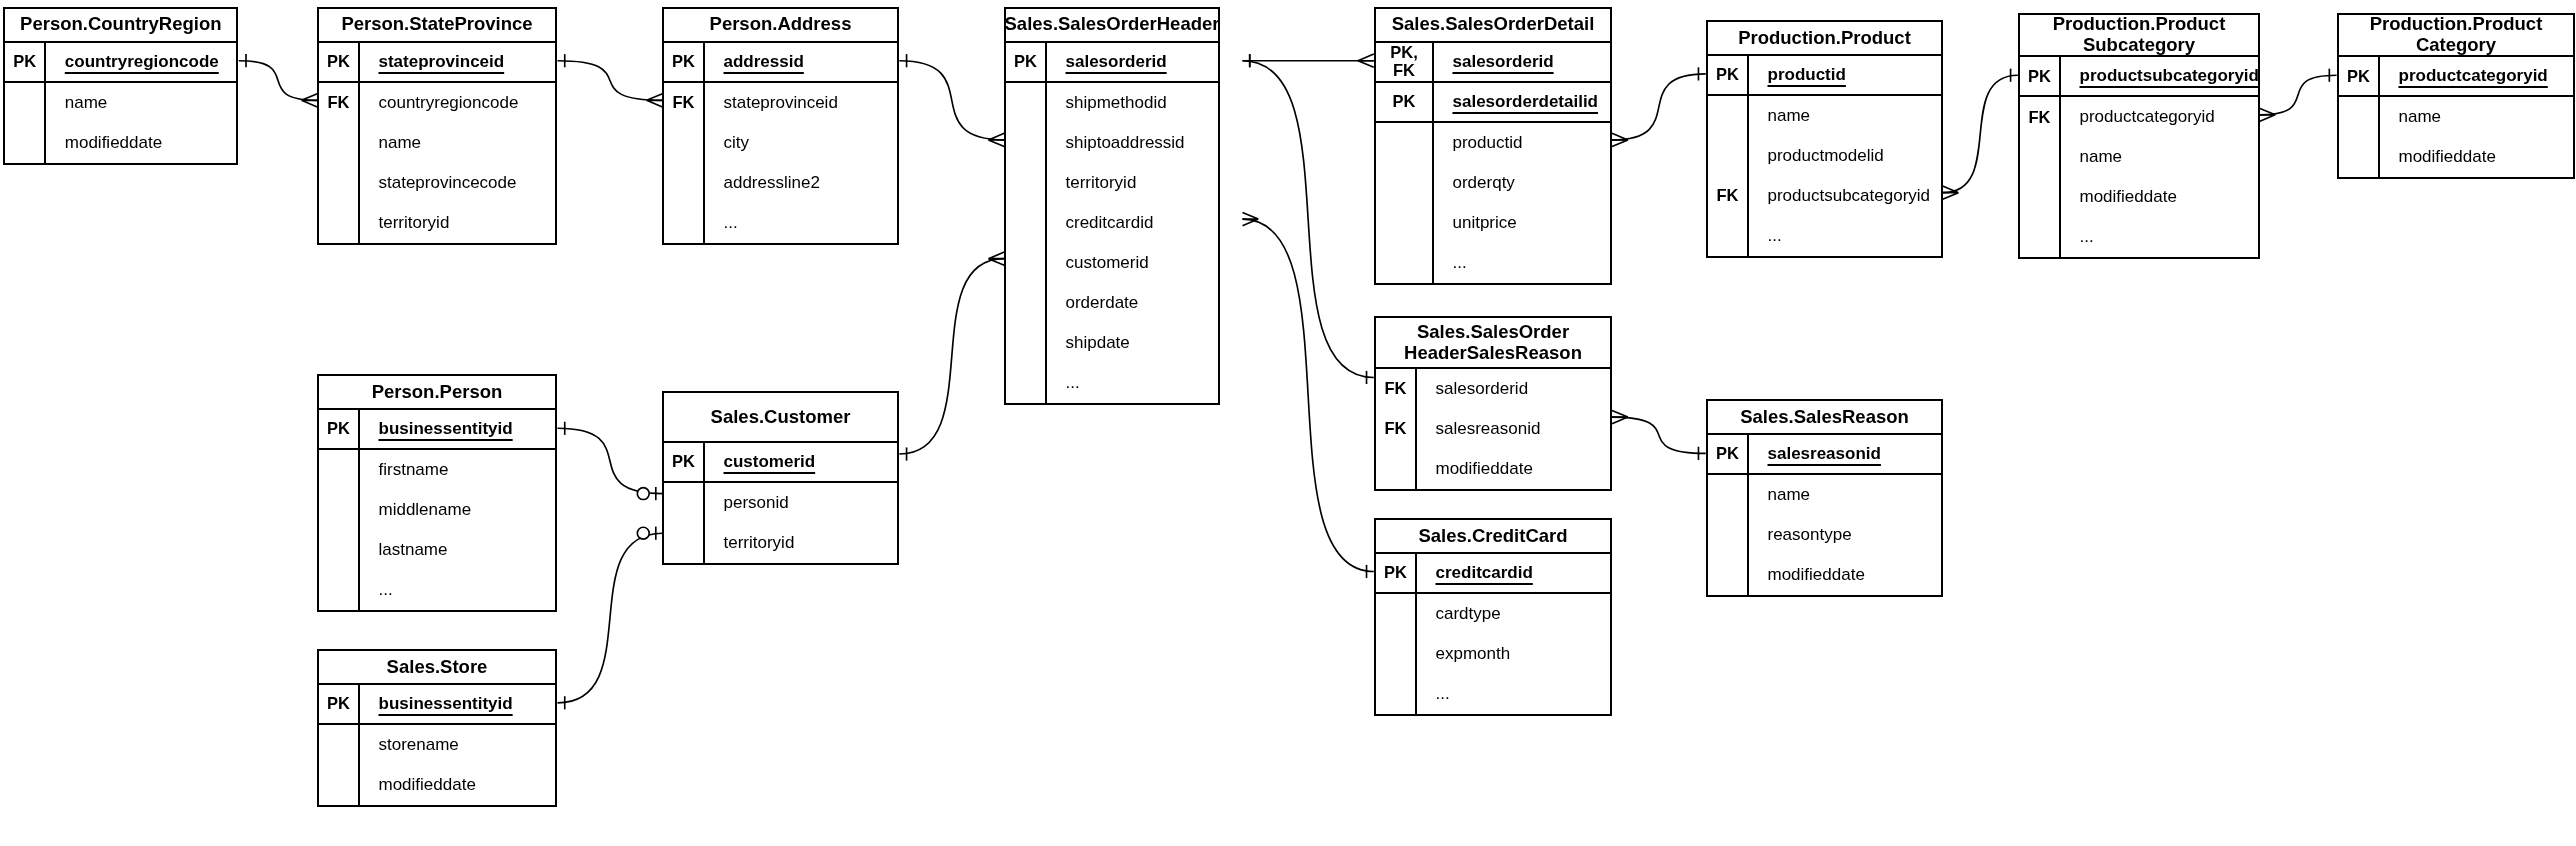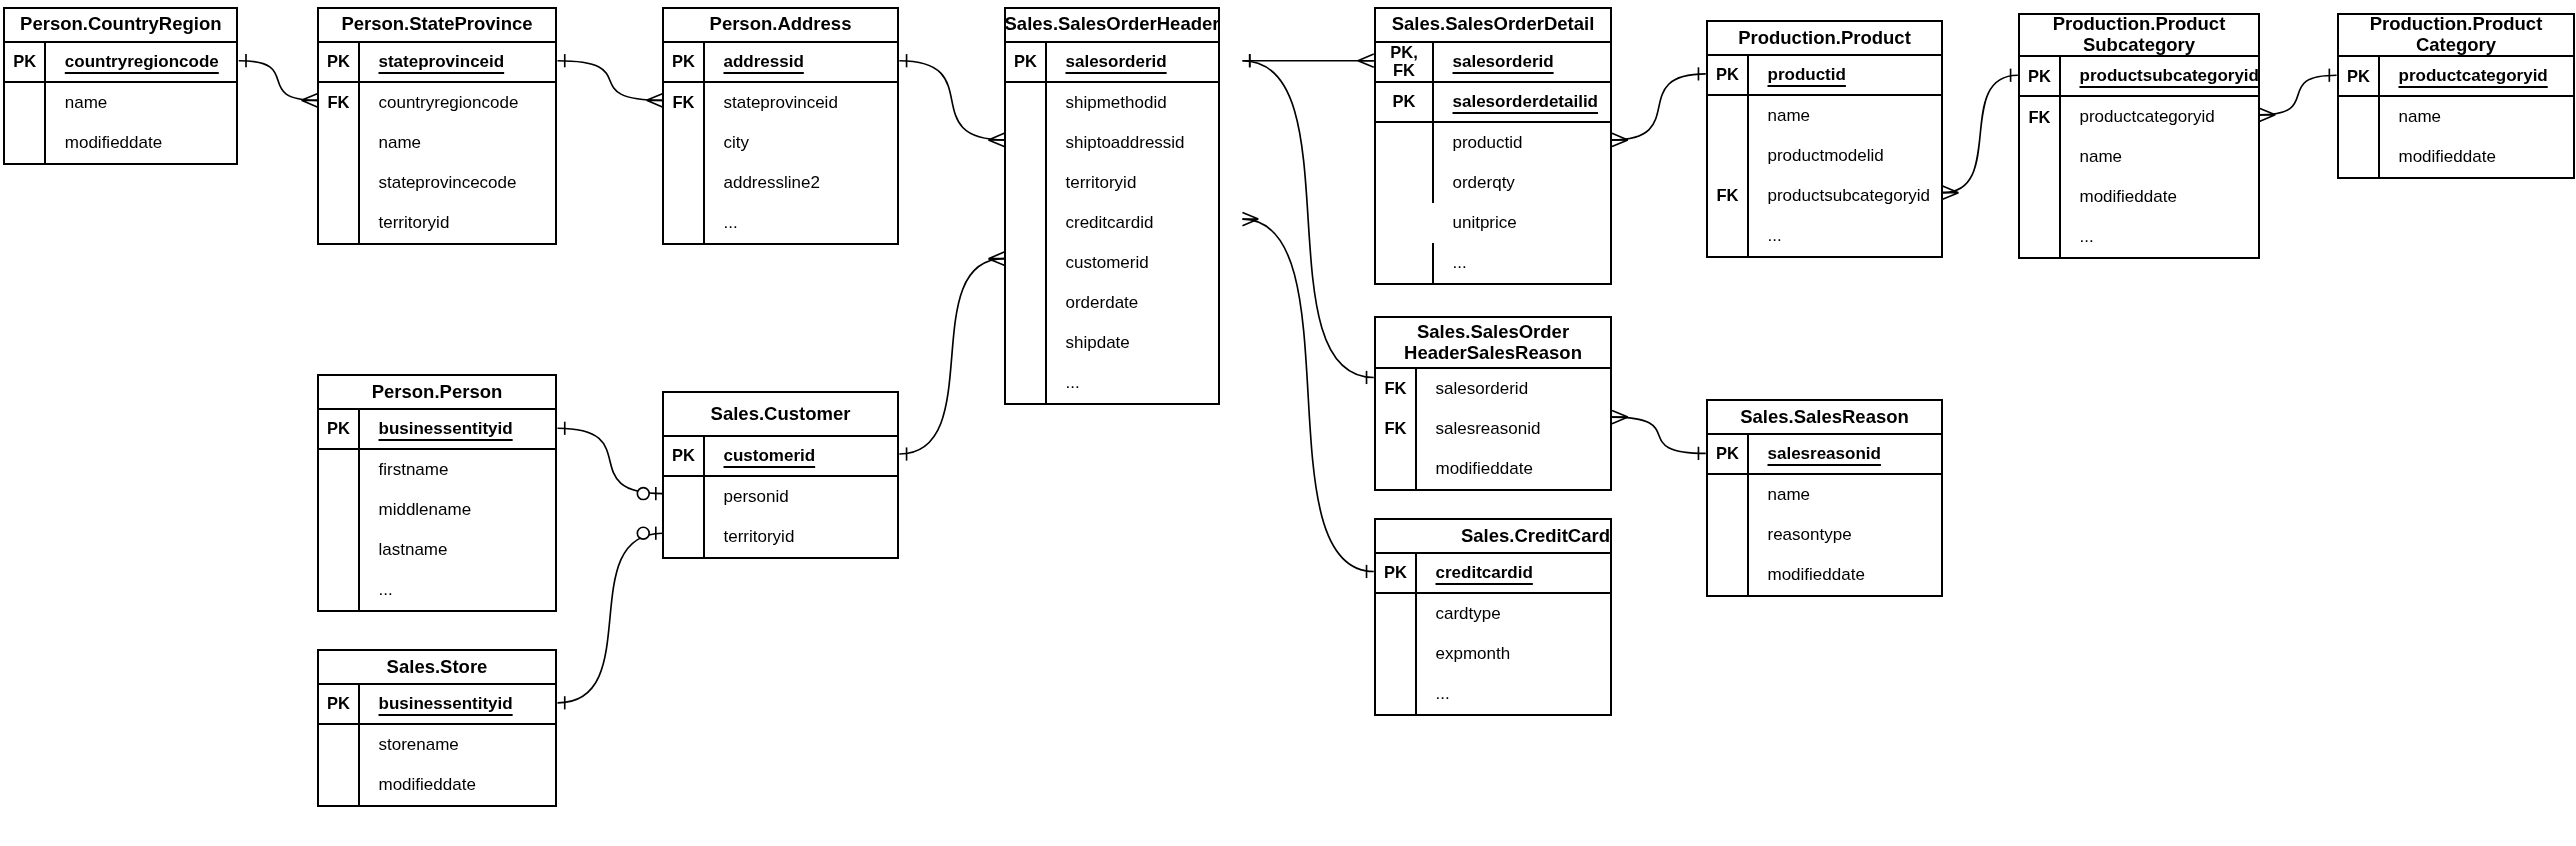--- a/index.html
+++ b/index.html
@@ -257,21 +257,21 @@
         <div class="fcell key">salesorderdetailid</div>
       </div>
       <div class="row" style="height: 40px;">
         <div class="kcell" style="width: 58px;"></div>
         <div class="fcell">productid</div>
       </div>
       <div class="row" style="height: 40px;">
         <div class="kcell" style="width: 58px;"></div>
         <div class="fcell">orderqty</div>
       </div>
-      <div class="row" style="height: 40px; align-items: center;">
+      <div class="row" style="height: 40px;">
         <div class="kcell" style="width: 58px;"></div>
         <div class="fcell">unitprice</div>
       </div>
       <div class="row" style="height: 40px;">
         <div class="kcell" style="width: 58px;"></div>
         <div class="fcell">...</div>
       </div>
     </div>
     <div class="tbl" style="left: 1706px; top: 20px; width: 237px;">
       <div class="tbl-title" style="height: 34px;">
@@ -361,21 +361,21 @@
       <div class="row" style="height: 40px;">
         <div class="kcell" style="width: 41px;"></div>
         <div class="fcell">lastname</div>
       </div>
       <div class="row" style="height: 40px;">
         <div class="kcell" style="width: 41px;"></div>
         <div class="fcell">...</div>
       </div>
     </div>
     <div class="tbl" style="left: 662px; top: 391px; width: 237px;">
-      <div class="tbl-title" style="height: 44px;">
+      <div class="tbl-title" style="height: 50px;">
         <div>Sales.Customer</div>
       </div>
       <div class="row sep" style="height: 40px;">
         <div class="kcell" style="width: 41px;">PK</div>
         <div class="fcell key">customerid</div>
       </div>
       <div class="row" style="height: 40px;">
         <div class="kcell" style="width: 41px;"></div>
         <div class="fcell">personid</div>
       </div>
@@ -434,21 +434,21 @@
       <div class="row" style="height: 40px; text-align: right;">
         <div class="kcell" style="width: 41px;"></div>
         <div class="fcell">reasontype</div>
       </div>
       <div class="row" style="height: 40px;">
         <div class="kcell" style="width: 41px;"></div>
         <div class="fcell">modifieddate</div>
       </div>
     </div>
     <div class="tbl" style="left: 1374px; top: 518px; width: 238px;">
-      <div class="tbl-title" style="height: 34px; align-items: flex-end;">
+      <div class="tbl-title" style="height: 34px;">
         <div>Sales.CreditCard</div>
       </div>
       <div class="row sep" style="height: 40px;">
         <div class="kcell" style="width: 41px;">PK</div>
         <div class="fcell key">creditcardid</div>
       </div>
       <div class="row" style="height: 40px;">
         <div class="kcell" style="width: 41px;"></div>
         <div class="fcell">cardtype</div>
       </div>

